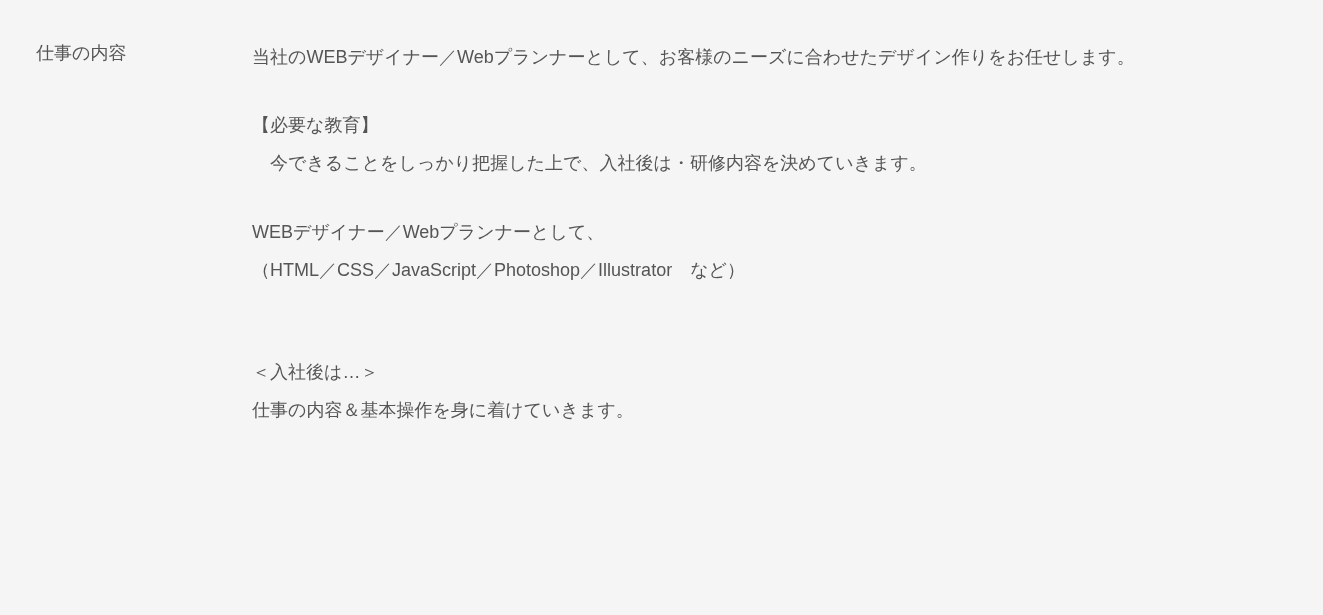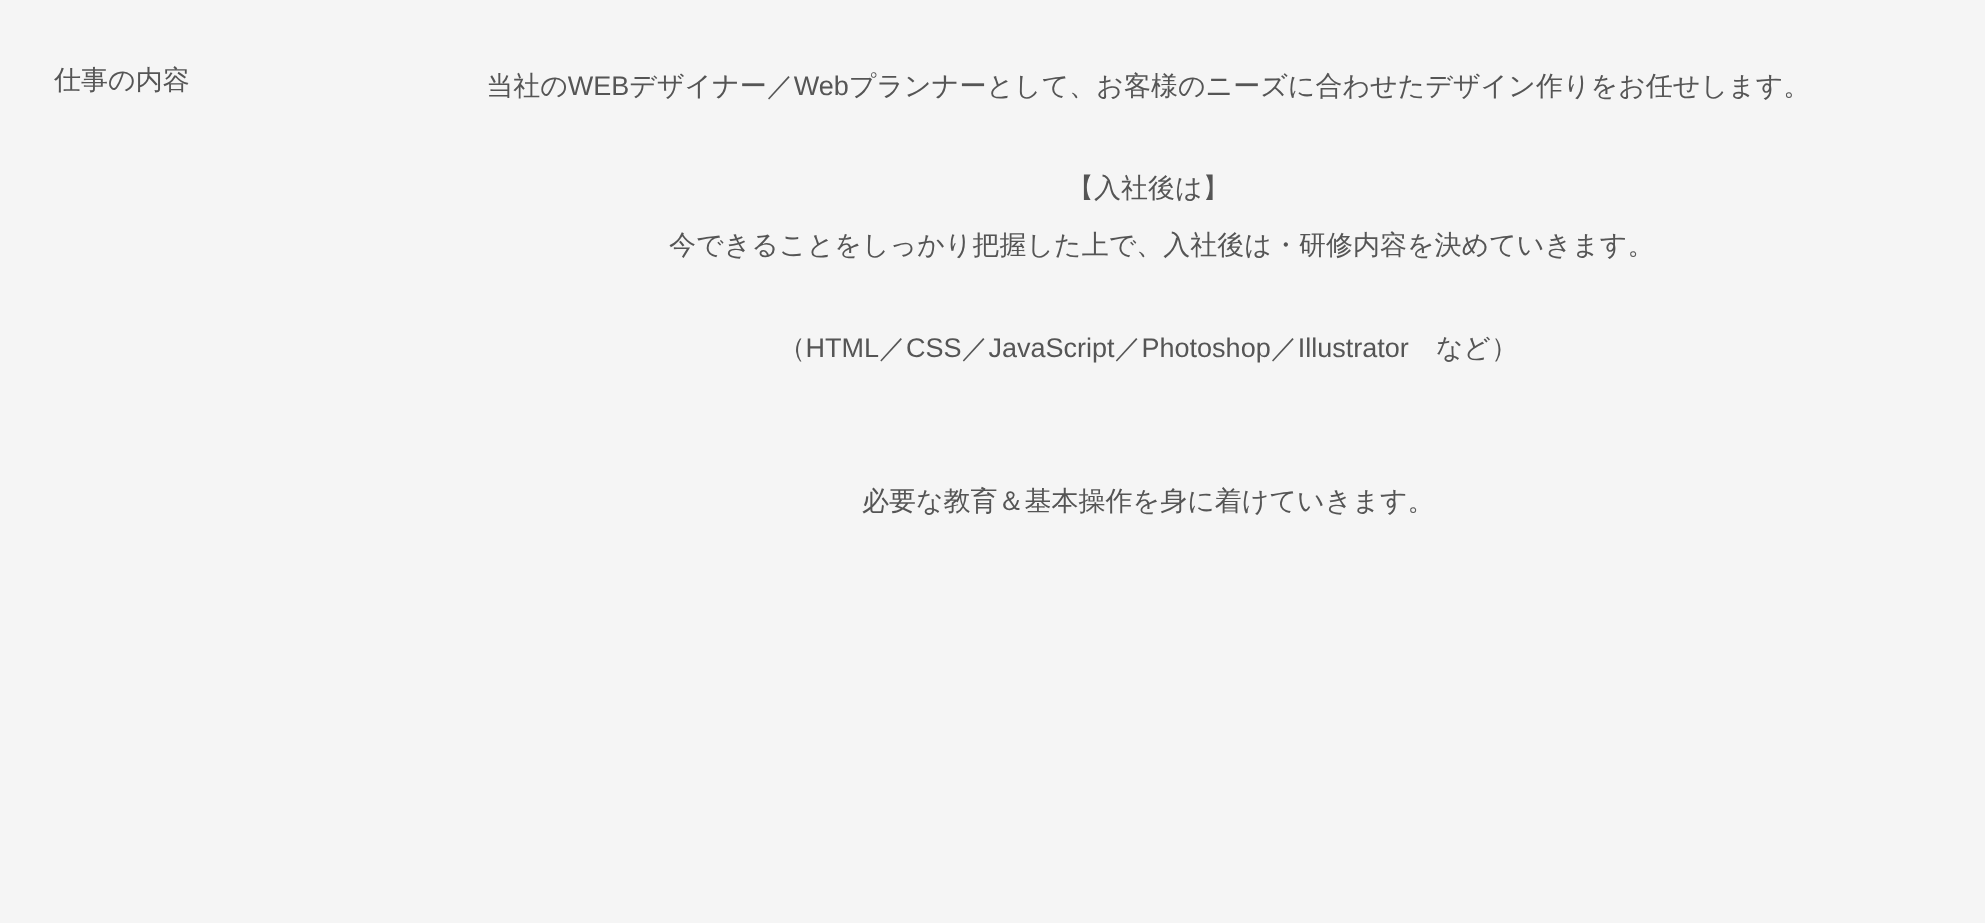--- a/index.html
+++ b/index.html
@@ -19,21 +19,20 @@
       display: flex;
       max-width: 1323px;
     }
     .label-col {
       width: 200px;
       flex-shrink: 0;
       padding-right: 20px;
     }
     .content-col {
       flex: 1;
-      text-align: center;
     }
     .para {
       margin-bottom: 34px;
     }
     .para:last-child {
       margin-bottom: 0;
     }
     .line {
       display: block;
     }
@@ -43,26 +42,28 @@
 
 <div class="container">
   <div class="label-col">仕事の内容</div>
   <div class="content-col">
 
     <div class="para">
       <span class="line">当社のWEBデザイナー／Webプランナーとして、お客様のニーズに合わせたデザイン作りをお任せします。</span>
     </div>
 
     <div class="para">
-      <span class="line">【入社後は】</span>
+      <span class="line">【必要な教育】</span>
       <span class="line">　今できることをしっかり把握した上で、入社後は・研修内容を決めていきます。</span>
     </div>
 
     <div class="para">
+      <span class="line">WEBデザイナー／Webプランナーとして、</span>
       <span class="line">（HTML／CSS／JavaScript／Photoshop／Illustrator　など）</span>
     </div>
 
     <div class="para" style="margin-top:68px;">
-      <span class="line">必要な教育＆基本操作を身に着けていきます。</span>
+      <span class="line">＜入社後は…＞</span>
+      <span class="line">仕事の内容＆基本操作を身に着けていきます。</span>
     </div>
 
   </div>
 </div>
 
 </body></html>

